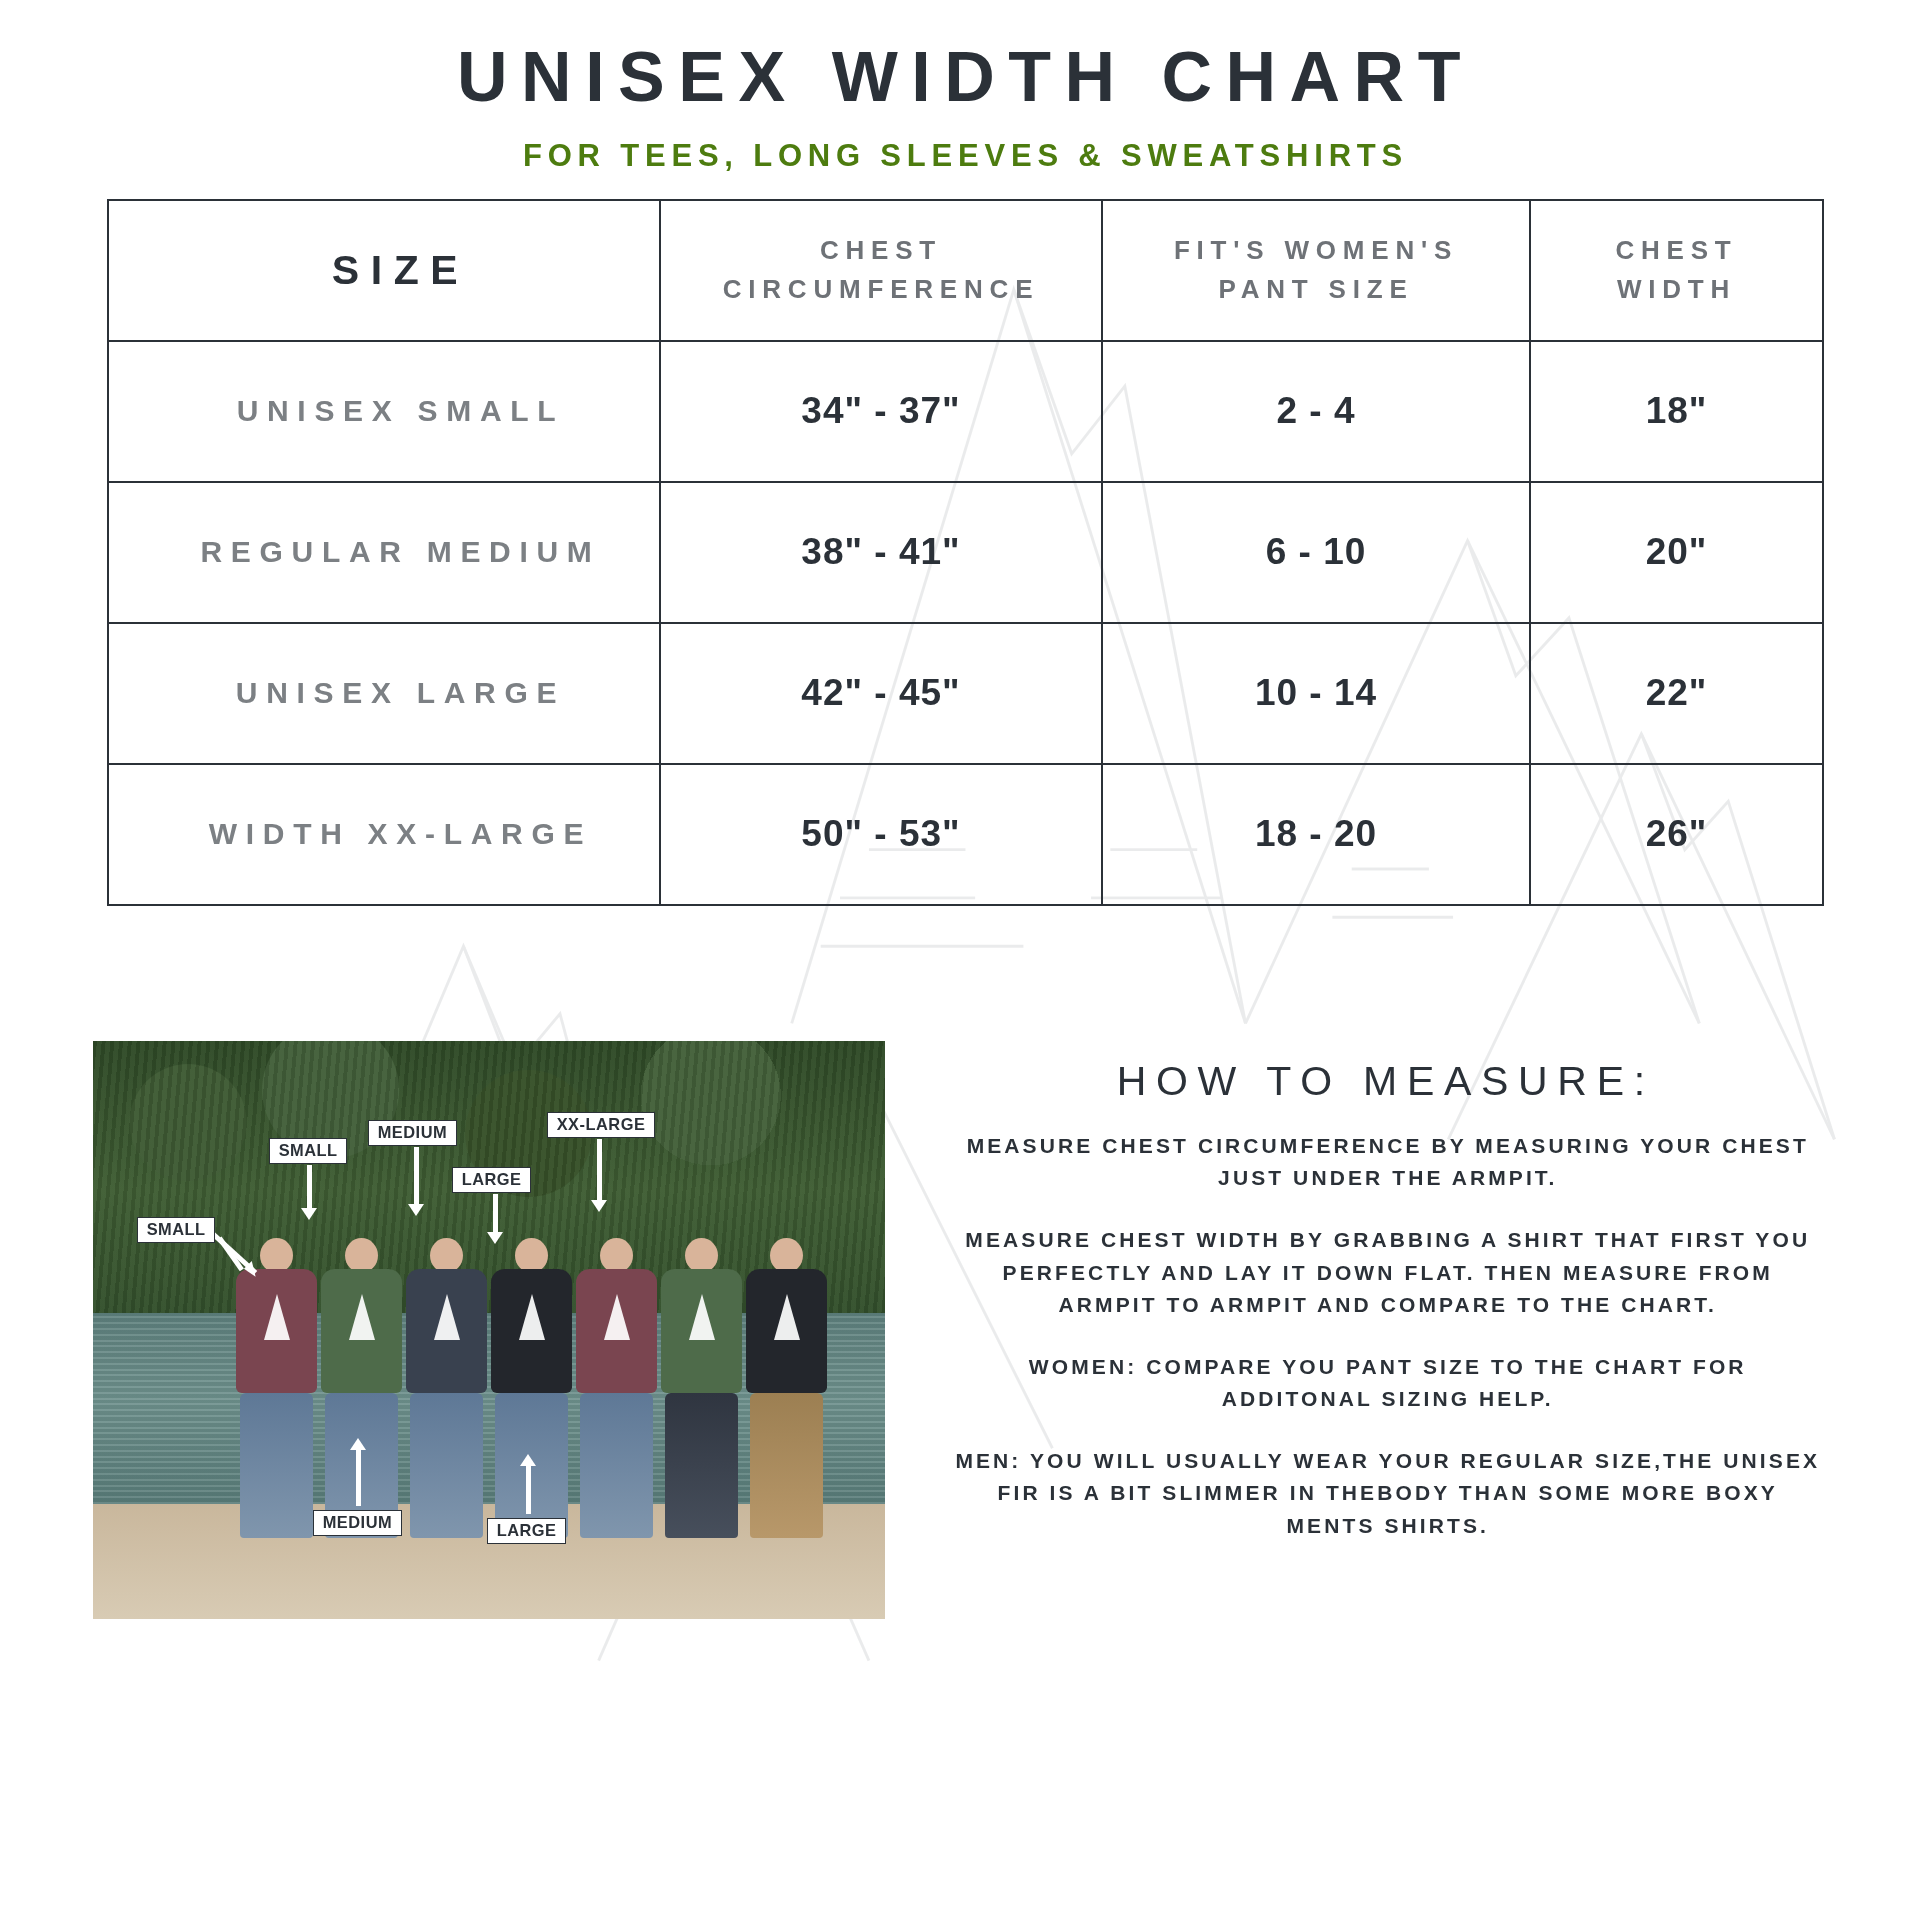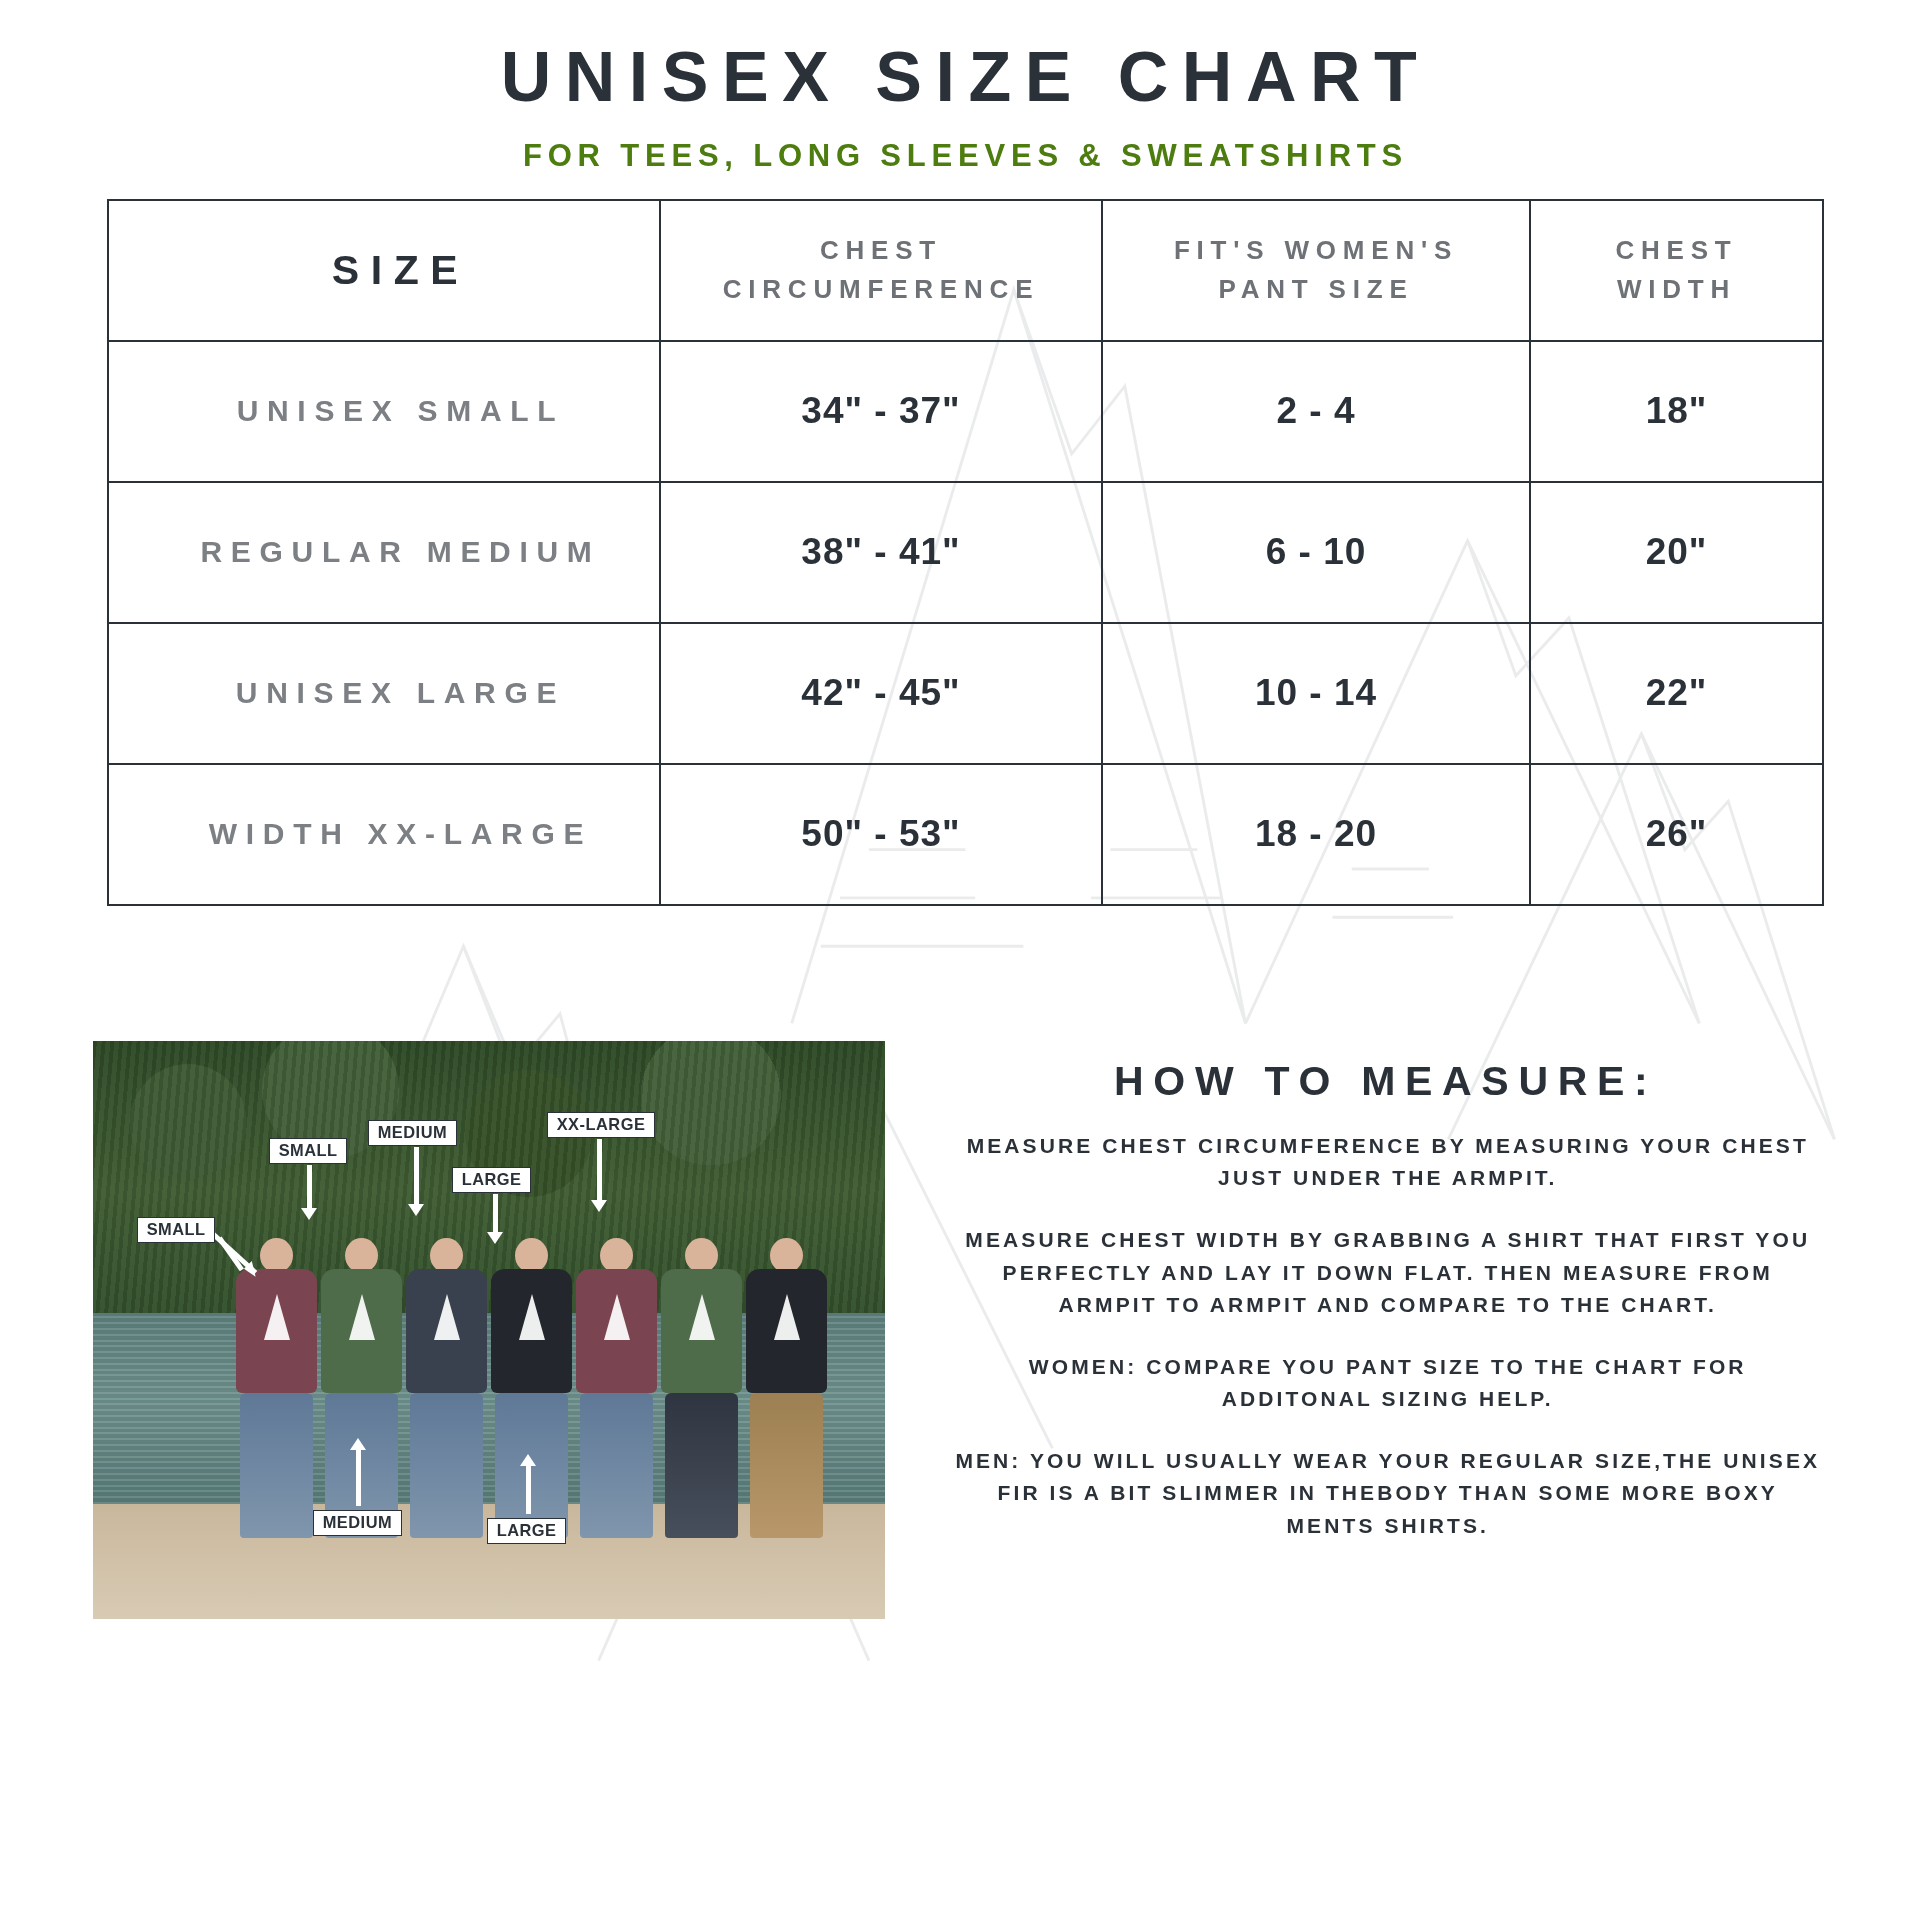--- a/index.html
+++ b/index.html
@@ -231,21 +231,21 @@
   .arrow.up:after { top: -11.6px; border-bottom: 12.6px solid #ffffff; }
 
   
   .howto {
     flex: 1 1 auto;
     padding: 17.4px 13.5px 0 25px;
     text-align: center;
   }
   .howto-title {
     font-size: 41px;
-    font-weight: 700;
+    font-weight: 400;
     letter-spacing: 9.7px;
     color: #2b3138;
     margin-bottom: 25px;
   }
   .howto p {
     font-size: 21px;
     font-weight: 700;
     letter-spacing: 3.1px;
     line-height: 1.55;
     color: #2b3138;
@@ -270,21 +270,21 @@
     <path d="M330 1340 L420 1340 M305 1390 L450 1390 M285 1440 L500 1440"></path>
     <path d="M700 1500 L900 1120 L1090 1500"></path>
     <path d="M620 1720 L760 1400 L900 1720"></path>
     <path d="M1500 1180 L1700 760 L1900 1180"></path>
     <path d="M1700 760 L1745 880 L1790 830 L1900 1180"></path>
   </g>
 </svg>
 
 <div class="page">
 
-  <h1 class="main-title">UNISEX SIZE CHART</h1>
+  <h1 class="main-title">UNISEX WIDTH CHART</h1>
   <h2 class="sub-title">FOR TEES, LONG SLEEVES &amp; SWEATSHIRTS</h2>
 
   <table class="size-table">
     <colgroup>
       <col class="c1">
         <col class="c2">
         <col class="c3">
         <col class="c4">
     </colgroup>
     <thead>

